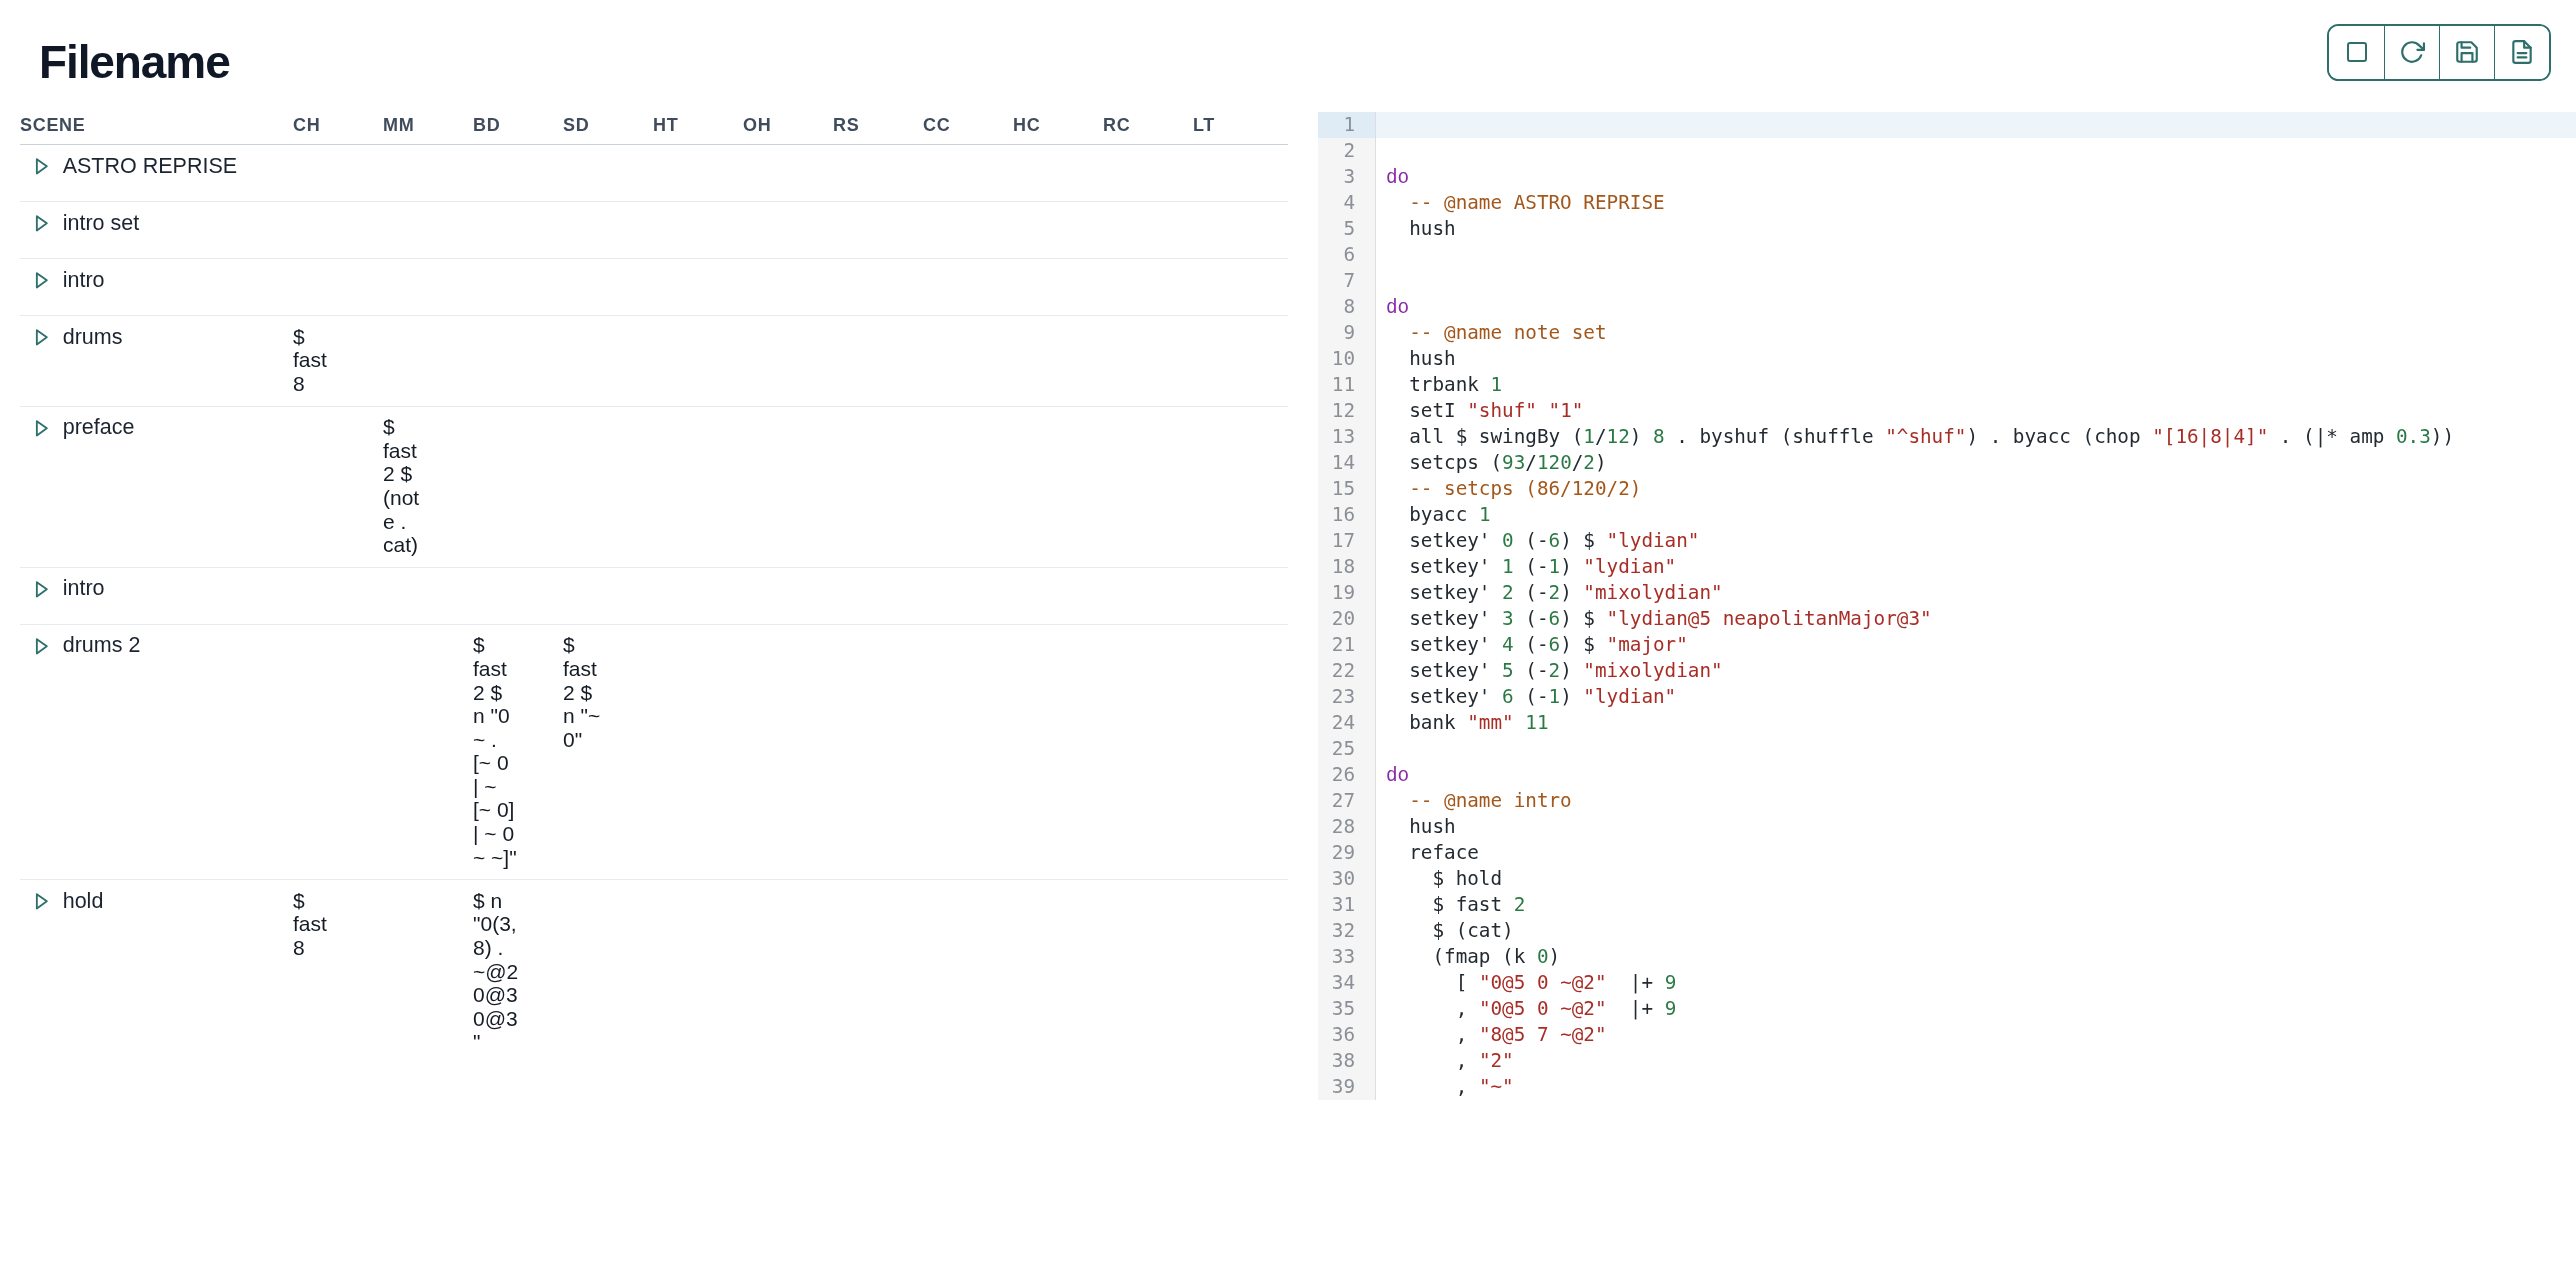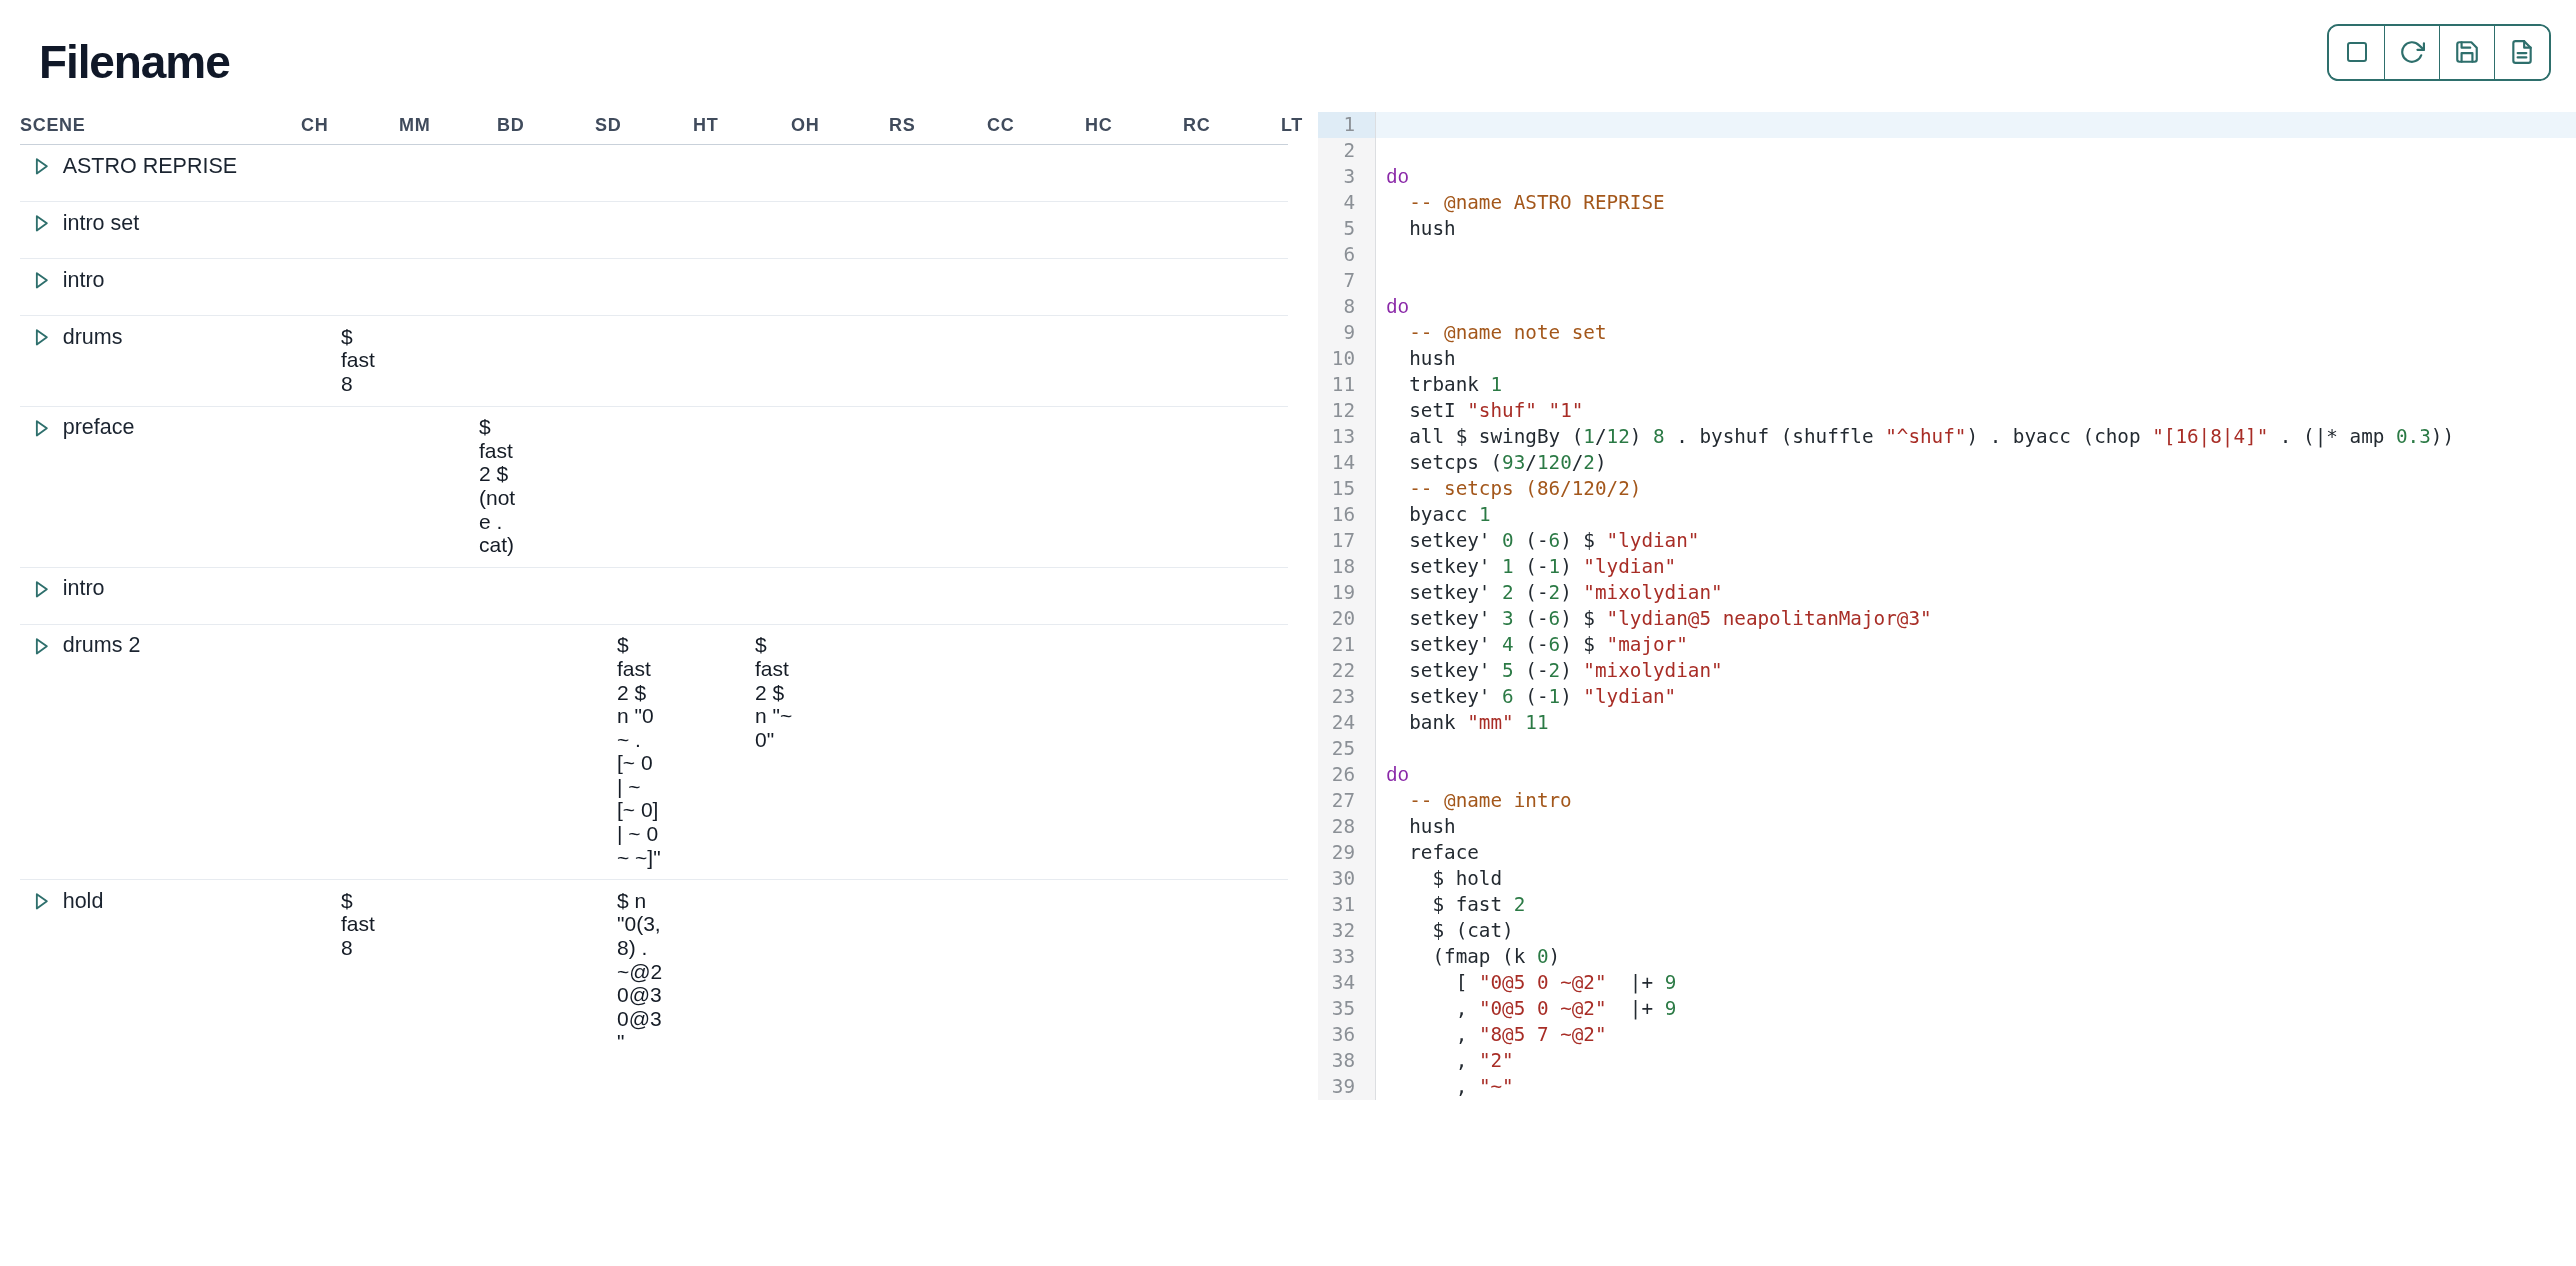--- a/index.html
+++ b/index.html
@@ -18,24 +18,24 @@
   
   .toolbar{position:absolute;top:23.6px;right:25px;display:flex;border:2.1px solid var(--teal);
            border-radius:11.4px;overflow:hidden;background:#fff;}
   .tbtn{width:55px;height:53px;display:flex;align-items:center;justify-content:center;
         background:#fff;border:none;padding:0;cursor:pointer;}
   .tbtn + .tbtn{border-left:1.8px solid var(--teal);}
   .tbtn svg{stroke:var(--teal);fill:none;stroke-width:2;stroke-linecap:round;stroke-linejoin:round;}
   
   .scene-table{position:absolute;left:20px;top:113px;width:1268px;}
   .thead{display:grid;grid-template-columns:273px repeat(11,90px);padding-bottom:7.2px;
-         border-bottom:1.4px solid var(--header_border);gap:8px;}
+         border-bottom:1.4px solid var(--header_border);}
   .th{font-size:18px;font-weight:700;color:var(--header_text);letter-spacing:0.7px;line-height:24px;}
   .trow{display:grid;grid-template-columns:273px repeat(11,90px);min-height:57px;
-        padding:8.6px 0 10px;border-bottom:1.4px solid var(--row_border);gap:48px;}
+        padding:8.6px 0 10px;border-bottom:1.4px solid var(--row_border);}
   .trow:last-child{border-bottom:none;}
   .scell{display:flex;align-items:flex-start;padding-left:14.3px;}
   .tri{flex:0 0 17px;margin-top:3.6px;cursor:pointer;}
   .tri svg{stroke:var(--teal);fill:none;stroke-width:2.6;stroke-linejoin:round;}
   .slabel{margin-left:11.4px;font-size:21.5px;line-height:24px;color:var(--label_text);}
   .tcell{width:46px;font-size:21px;line-height:23.6px;color:var(--cell_text);
          overflow-wrap:anywhere;word-break:break-word;white-space:normal;}
   
   .editor{position:absolute;left:1318px;top:109px;right:0;height:1000px;overflow:hidden;
           padding-top:2.9px;font-family:"DejaVu Sans Mono", monospace;font-size:19.3px;}

